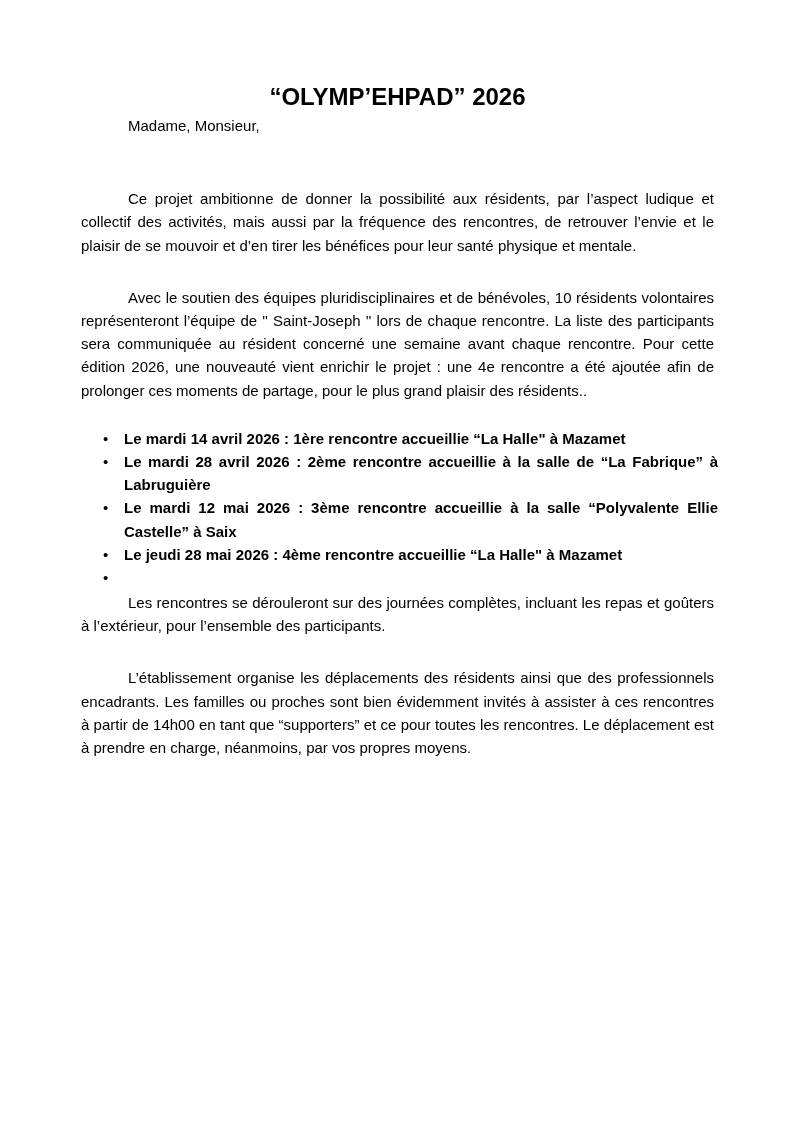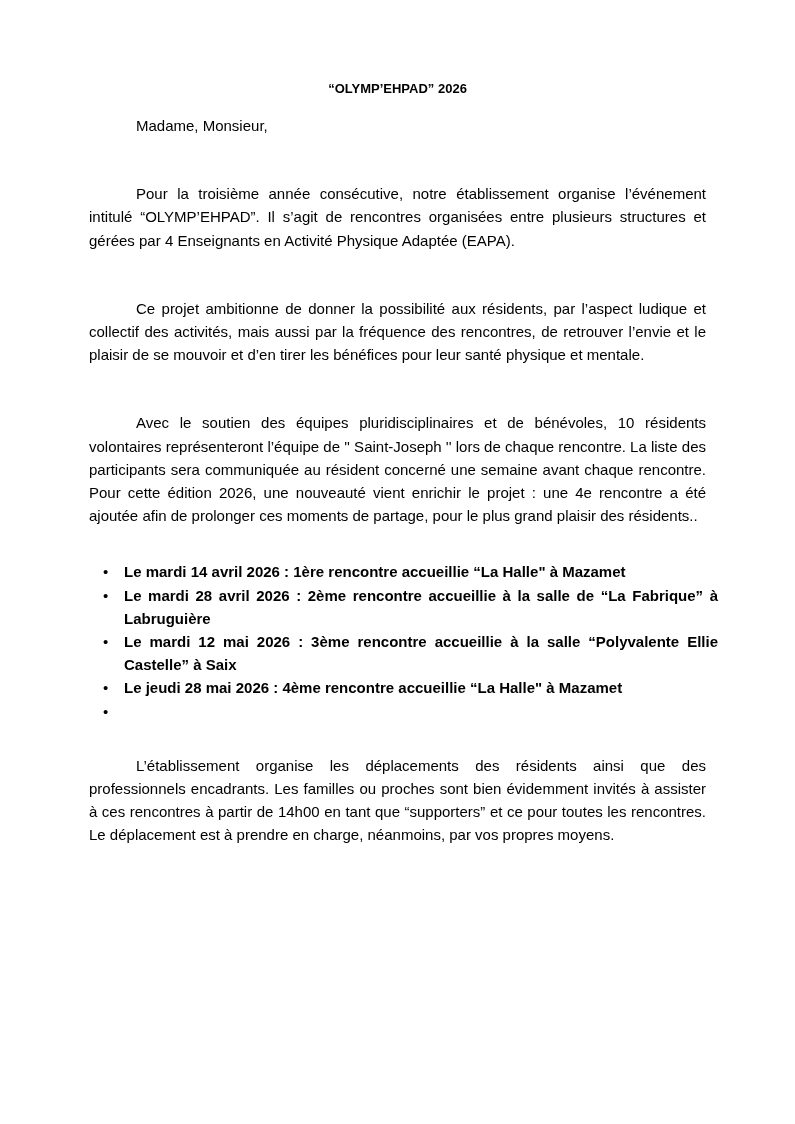--- a/index.html
+++ b/index.html
@@ -5,24 +5,24 @@
     html, body { margin: 0; padding: 0; background: #ffffff; }
     body {
       width: 795px; height: 1124px; position: relative; overflow: hidden;
       font-family: "Liberation Sans", sans-serif; color: #000000;
     }
     .page {
       position: absolute; left: 77px; top: 76px; width: 641px;
       font-size: 15px; line-height: 23.2px;
     }
     .title {
-      text-align: center; font-weight: bold; font-size: 13px;
-      line-height: 26px; margin: 0 0 2px 0;
+      text-align: center; font-weight: bold; font-size: 24px;
+      line-height: 26px; margin: 8px 0 2px 0;
     }
-    p { margin: 12px; text-align: justify; }
+    p { margin: 4px; text-align: justify; }
     .indent { text-indent: 47px; }
     .gap { height: 21px; }
     ul.schedule {
       list-style: none; margin: 0; padding: 0;
     }
     ul.schedule li {
       position: relative; padding-left: 47px; font-weight: bold;
       text-align: justify;
     }
     ul.schedule li .bullet {
@@ -30,36 +30,36 @@
     }
   </style>
 </head>
 <body>
 
 <div class="page">
   <h1 class="title">“OLYMP’EHPAD” 2026</h1>
   <p class="indent">Madame, Monsieur,</p>
   <div class="gap"></div>
 
-  <p class="indent">Pour la troisième année consécutive, notre établissement organise l’événement intitulé “OLYMP’EHPAD”. Il s’agit de rencontres organisées entre plusieurs structures et gérées par 4 Enseignants en Activité Physique Adaptée (EAPA).</p>
   <div class="gap"></div>
 
   <p class="indent">Ce projet ambitionne de donner la possibilité aux résidents, par l’aspect ludique et collectif des activités, mais aussi par la fréquence des rencontres, de retrouver l’envie et le plaisir de se mouvoir et d’en tirer les bénéfices pour leur santé physique et mentale.</p>
   <div class="gap"></div>
 
   <p class="indent">Avec le soutien des équipes pluridisciplinaires et de bénévoles, 10 résidents volontaires représenteront l’équipe de '' Saint-Joseph '' lors de chaque rencontre. La liste des participants sera communiquée au résident concerné une semaine avant chaque rencontre. Pour cette édition 2026, une nouveauté vient enrichir le projet : une 4e rencontre a été ajoutée afin de prolonger ces moments de partage, pour le plus grand plaisir des résidents..</p>
   <div class="gap"></div>
 
   <ul class="schedule">
     <li><span class="bullet">•</span><span>Le mardi 14 avril 2026 : 1ère rencontre accueillie “La Halle" à Mazamet</span></li>
     <li><span class="bullet">•</span><span>Le mardi 28 avril 2026 : 2ème rencontre accueillie à la salle de “La Fabrique” à Labruguière</span></li>
     <li><span class="bullet">•</span><span>Le mardi 12 mai 2026 : 3ème rencontre accueillie à la salle “Polyvalente Ellie Castelle” à Saix</span></li>
     <li><span class="bullet">•</span><span>Le jeudi 28 mai 2026 : 4ème rencontre accueillie “La Halle" à Mazamet</span></li>
     <li><span class="bullet">•</span></li>
   </ul>
   <div class="gap"></div>
 
+  <p class="indent">Les rencontres se dérouleront sur des journées complètes, incluant les repas et goûters à l’extérieur, pour l’ensemble des participants.</p>
   <div class="gap"></div>
 
   <p class="indent">L’établissement organise les déplacements des résidents ainsi que des professionnels encadrants. Les familles ou proches sont bien évidemment invités à assister à ces rencontres à partir de 14h00 en tant que “supporters” et ce pour toutes les rencontres. Le déplacement est à prendre en charge, néanmoins, par vos propres moyens.</p>
   <div class="gap"></div>
 
 </div>
 
 </body></html>

